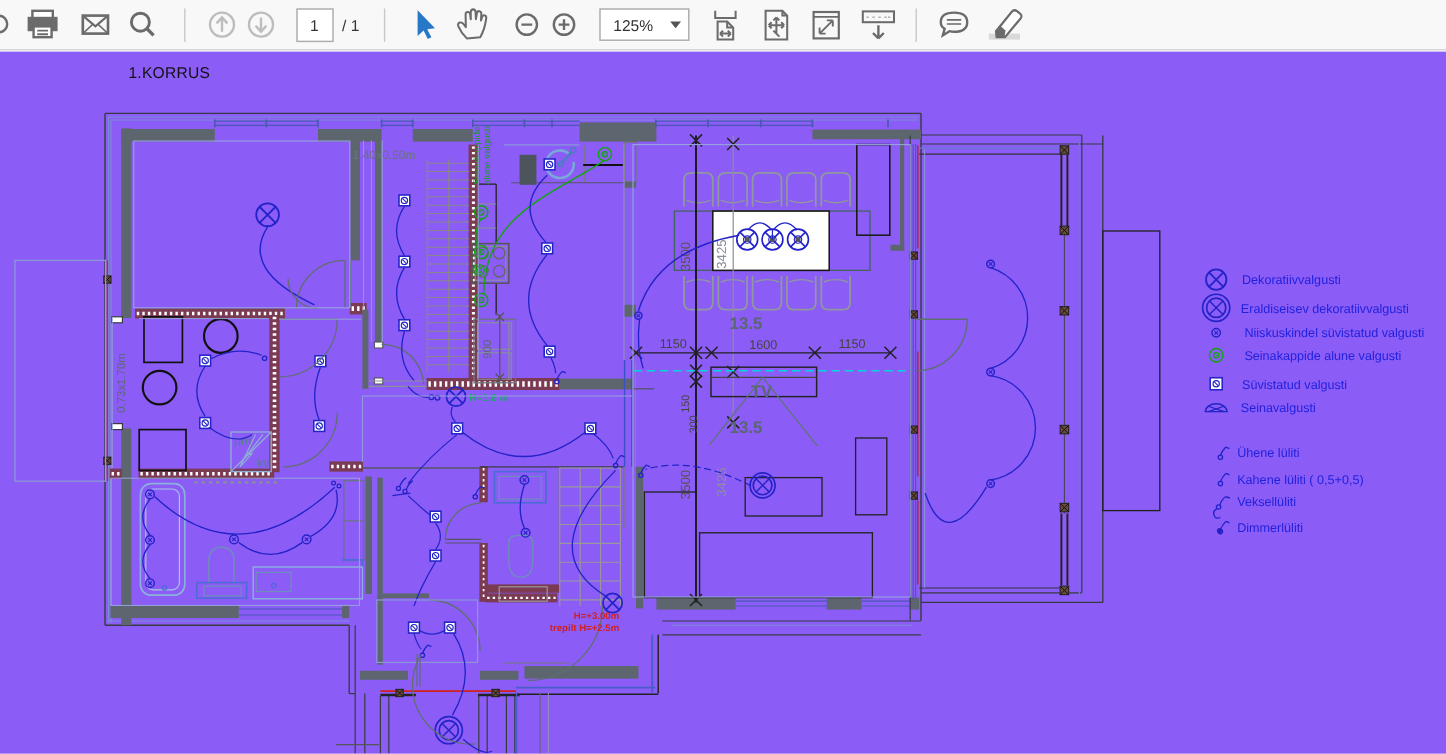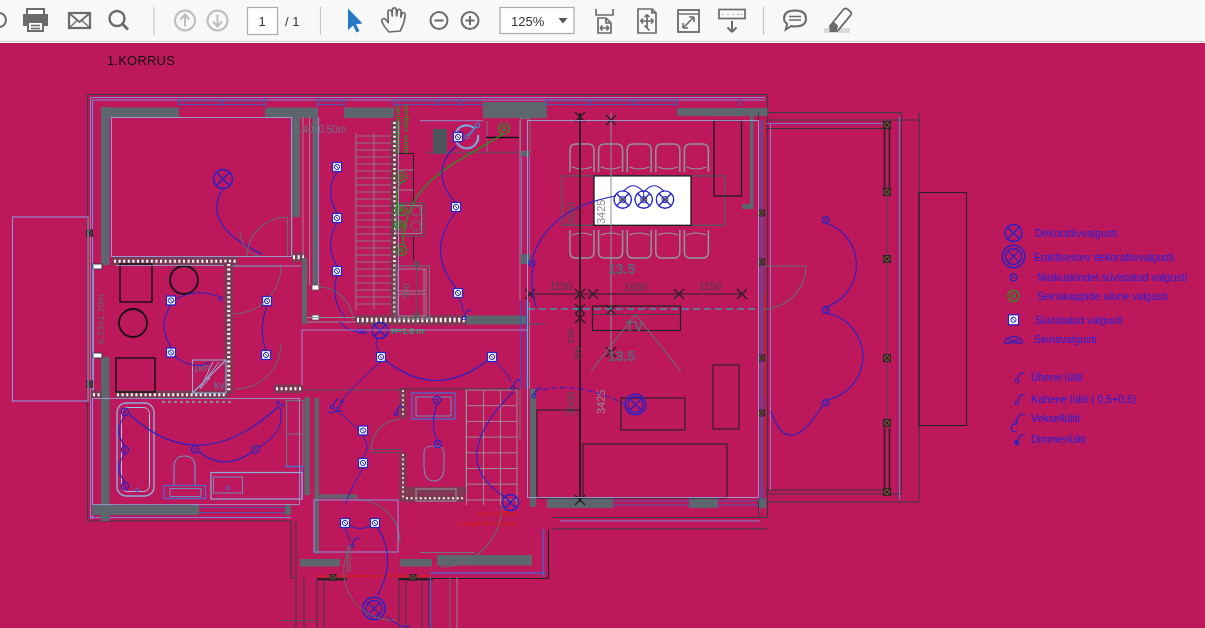--- a/index.html
+++ b/index.html
@@ -1,17 +1,17 @@
 <!DOCTYPE html>
 <html><head>
 <meta charset="utf-8">
 <style>
 html,body{margin:0;padding:0;width:1205px;height:628px;overflow:hidden;background:#ffffff;font-family:"Liberation Sans",sans-serif;}
 #toolbar{position:absolute;left:0;top:0;width:1205px;height:41px;background:#f8f8f8;border-bottom:1.5px solid #cfcfcf;}
-#page{position:absolute;left:0;top:43px;width:1205px;height:585px;background:#be185d;}
+#page{position:absolute;left:0;top:43px;width:1205px;height:585px;background:#8b5cf6;}
 #title{position:absolute;left:107px;top:10px;font-size:13px;color:#111;letter-spacing:0.2px;}
 </style>
 </head>
 <body>
 <div id="toolbar"><svg width="1205" height="41" viewBox="0 0 1205 41">
       <circle cx="-1" cy="20" r="7" stroke="#6b6b6b" stroke-width="2" fill="none"></circle>
 <g stroke="#6b6b6b" fill="none" stroke-width="2">
 <rect x="27" y="9" width="17" height="7" fill="#fff"></rect>
 <rect x="24" y="15" width="23" height="10" fill="#6b6b6b"></rect>
 <rect x="28" y="22" width="15" height="9" fill="#fff"></rect>

